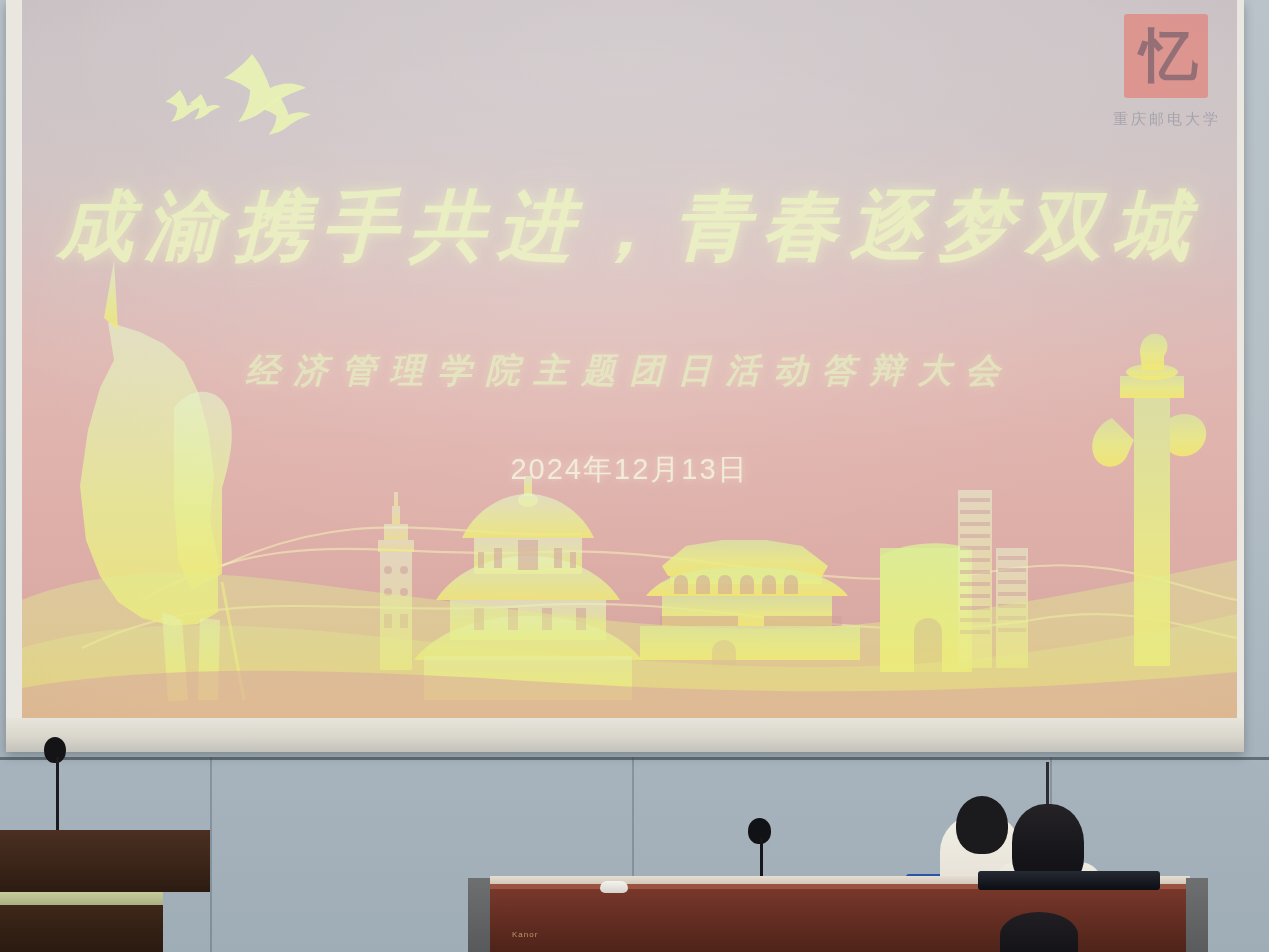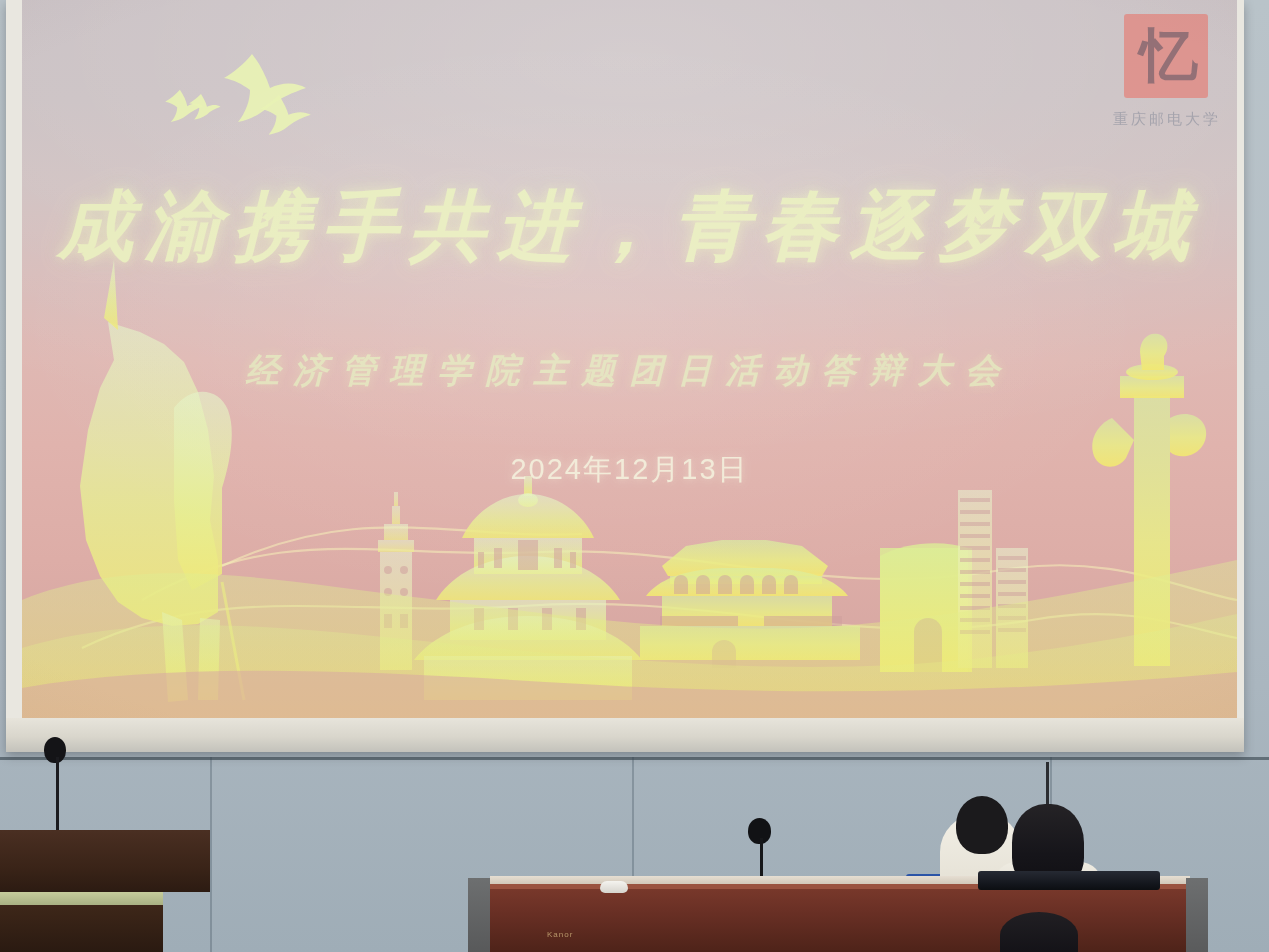--- a/index.html
+++ b/index.html
@@ -234,21 +234,21 @@
     position: absolute; left: 22px; top: 0px; width: 700px; height: 10px;
     background: linear-gradient(180deg,#e6ded2 0%, #cdc3b4 100%);
   }
   .desk-mouse {
     position: absolute; left: 600px; top: 881px;
     width: 28px; height: 12px;
     border-radius: 7px 7px 5px 5px;
     background: linear-gradient(180deg,#f4f3ef,#d6d4cd);
   }
   .desk-brand {
-    position: absolute; left: 547px; top: 930px;
+    position: absolute; left: 512px; top: 930px;
     font-size: 8px; letter-spacing: 1px;
     color: rgba(214,186,130,0.75);
   }
   .laptop-bar {
     position: absolute; left: 978px; top: 871px;
     width: 182px; height: 19px;
     border-radius: 3px;
     background: linear-gradient(180deg,#262a33 0%, #13161c 70%, #0c0e12 100%);
   }
 

